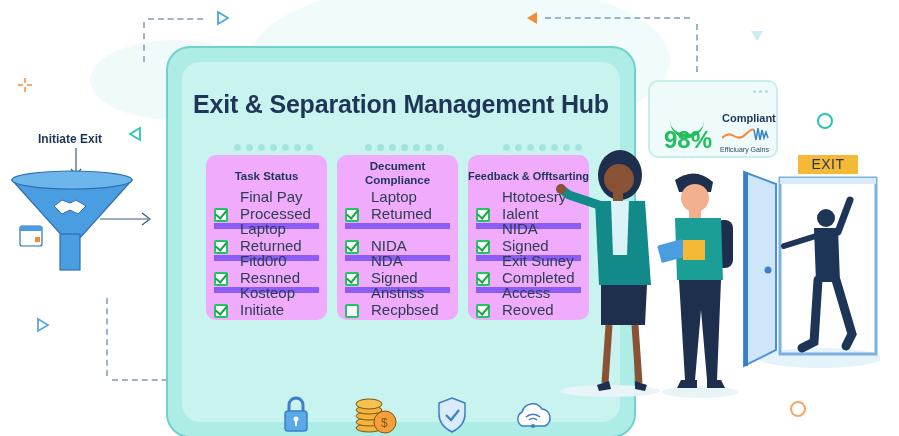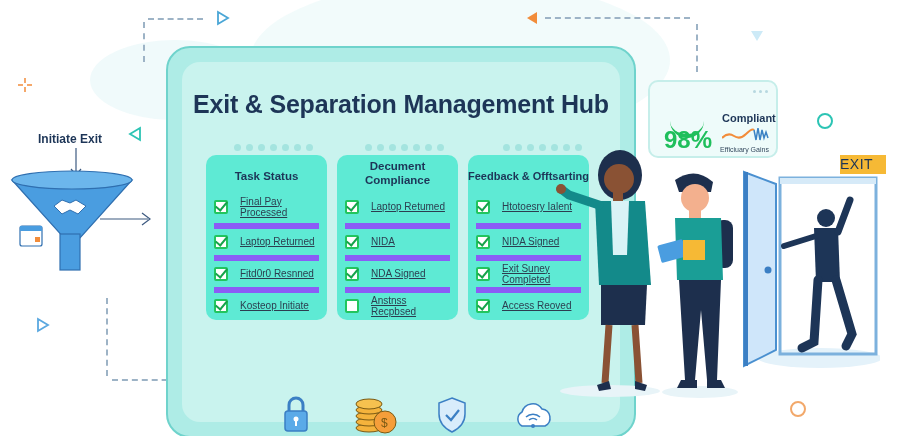--- a/index.html
+++ b/index.html
@@ -14,24 +14,24 @@
   .hub-outer { position: absolute; left: 166px; top: 46px; width: 470px; height: 392px;
     border-radius: 24px; background: #aeece6; border: 2px solid #6fd3cc; }
   .hub-inner { position: absolute; left: 14px; top: 14px; right: 14px; bottom: 14px;
     border-radius: 18px; background: #c9f3ee; }
   .hub-title { position: absolute; left: 0; right: 0; top: 42px; text-align: center;
     font-size: 25px; font-weight: bold; color: #1d3557; letter-spacing: -0.2px; }
   .dots { position: absolute; top: 96px; display: flex; gap: 5px; }
   .dots span { width: 7px; height: 7px; border-radius: 50%; background: #a4e4df; display: block; }
 
   .card { position: absolute; top: 107px; width: 121px; height: 165px; border-radius: 10px;
-    background: #5eead4; }
+    background: #f0abfc; }
   .card-title { text-align: center; font-size: 11.5px; font-weight: bold; color: #1d3557; line-height: 14px; }
-  .row { position: absolute; left: 8px; right: 8px; height: 31px; display: flex; align-items: center;
-    font-size: 10px; color: #2c3e50; text-decoration: underline; }
+  .row { position: absolute; left: 8px; right: 8px; height: 31px; display: flex; align-items: flex-end;
+    font-size: 15px; color: #2c3e50; }
   .row + .row { }
   .row.sep { border-top: 6px solid #8b5cf6; }
   .cb { width: 14px; height: 14px; border: 2px solid #22c55e; border-radius: 2px; margin-right: 12px;
     position: relative; flex-shrink: 0; background: #ffffff; }
   .cb.on::after { content: ""; position: absolute; left: 2px; top: -3px; width: 5px; height: 10px;
     border-right: 2.5px solid #16a34a; border-bottom: 2.5px solid #16a34a; transform: rotate(40deg); }
 
   
   .widget { position: absolute; left: 648px; top: 80px; width: 130px; height: 78px; border-radius: 10px;
     background: #eefbfa; border: 2px solid #c6eeea; }
@@ -40,22 +40,22 @@
     border-bottom: 4px solid #1fbf5c; border-radius: 0 0 30px 30px; }
   .w-label { position: absolute; left: 72px; top: 30px; font-size: 11px; font-weight: bold; color: #1d3557; }
   .w-sub { position: absolute; left: 70px; top: 64px; font-size: 7px; color: #34495e; }
   .w-dots { position: absolute; right: 8px; top: 8px; display: flex; gap: 3px; }
   .w-dots span { width: 3px; height: 3px; background: #b7d8e0; border-radius: 50%; display: block; }
 
   
   .initiate { position: absolute; left: 38px; top: 132px; font-size: 12px; font-weight: bold; color: #1d3557; }
 
   
-  .exit-sign { position: absolute; left: 840px; top: 155px; width: 46px; height: 19px; background: #f6b935;
-    color: #1d3557; font-size: 14px; text-align: left; line-height: 19px; letter-spacing: 0.5px; }
+  .exit-sign { position: absolute; left: 798px; top: 155px; width: 60px; height: 19px; background: #f6b935;
+    color: #1d3557; font-size: 14px; text-align: center; line-height: 19px; letter-spacing: 0.5px; }
 </style>
 </head>
 <body>
 
 <div class="blob" style="left:250px;top:-20px;width:420px;height:160px;opacity:.6;"></div>
 <div class="blob" style="left:90px;top:40px;width:170px;height:80px;opacity:.7;"></div>
 <div class="blob" style="left:340px;top:310px;width:200px;height:70px;opacity:.7;"></div>
 
 <div class="dash-h" style="left:148px;top:18px;width:55px;"></div>
 <div class="dash-v" style="left:143px;top:22px;height:40px;"></div>

